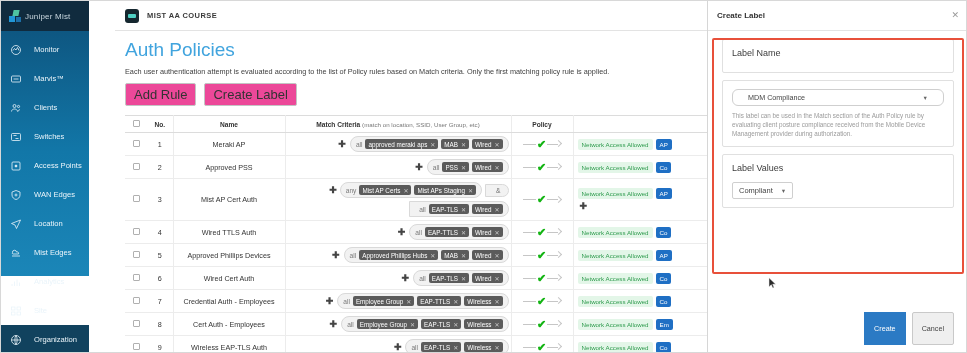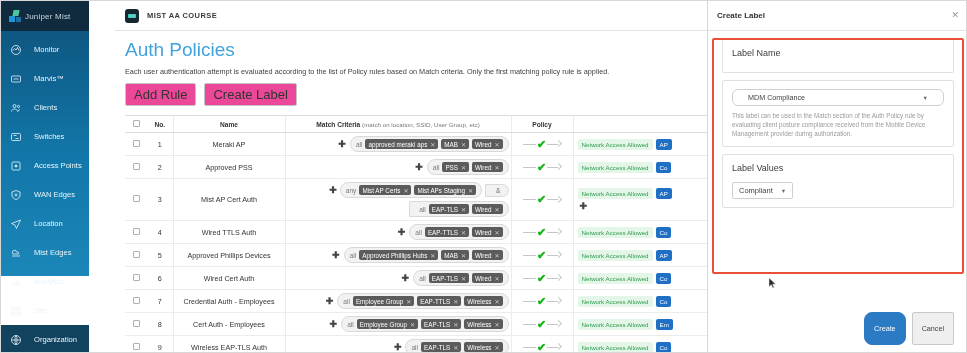--- a/index.html
+++ b/index.html
@@ -171,21 +171,21 @@
     display:inline-flex; align-items:center; gap:8px;
     border:1px solid #cfcfcf; border-radius:2px;
     font-size:7.5px; color:#444; padding:3px 6px; background:#fff; cursor:pointer;
   }
   .panel-foot {
     display:flex; justify-content:flex-end; gap:6px;
     padding:0 14px 9px 14px;
   }
   .btn-primary {
     background:#2b7ac4; color:#fff; border:1px solid #2b7ac4;
-    font-size:7.2px; padding:3px 9px; border-radius:8px; cursor:pointer;
+    font-size:7.2px; padding:3px 9px; border-radius:0; cursor:pointer;
     font-family:"Liberation Sans", sans-serif;
   }
   .btn-plain {
     background:#efefef; color:#444; border:1px solid #c9c9c9;
     font-size:7.2px; padding:11px 9px; border-radius:2px; cursor:pointer;
     font-family:"Liberation Sans", sans-serif;
   }
   .cursor { position:absolute; left:60px; top:246px; width:9px; height:12px; z-index:6; }
 </style>
 </head>

